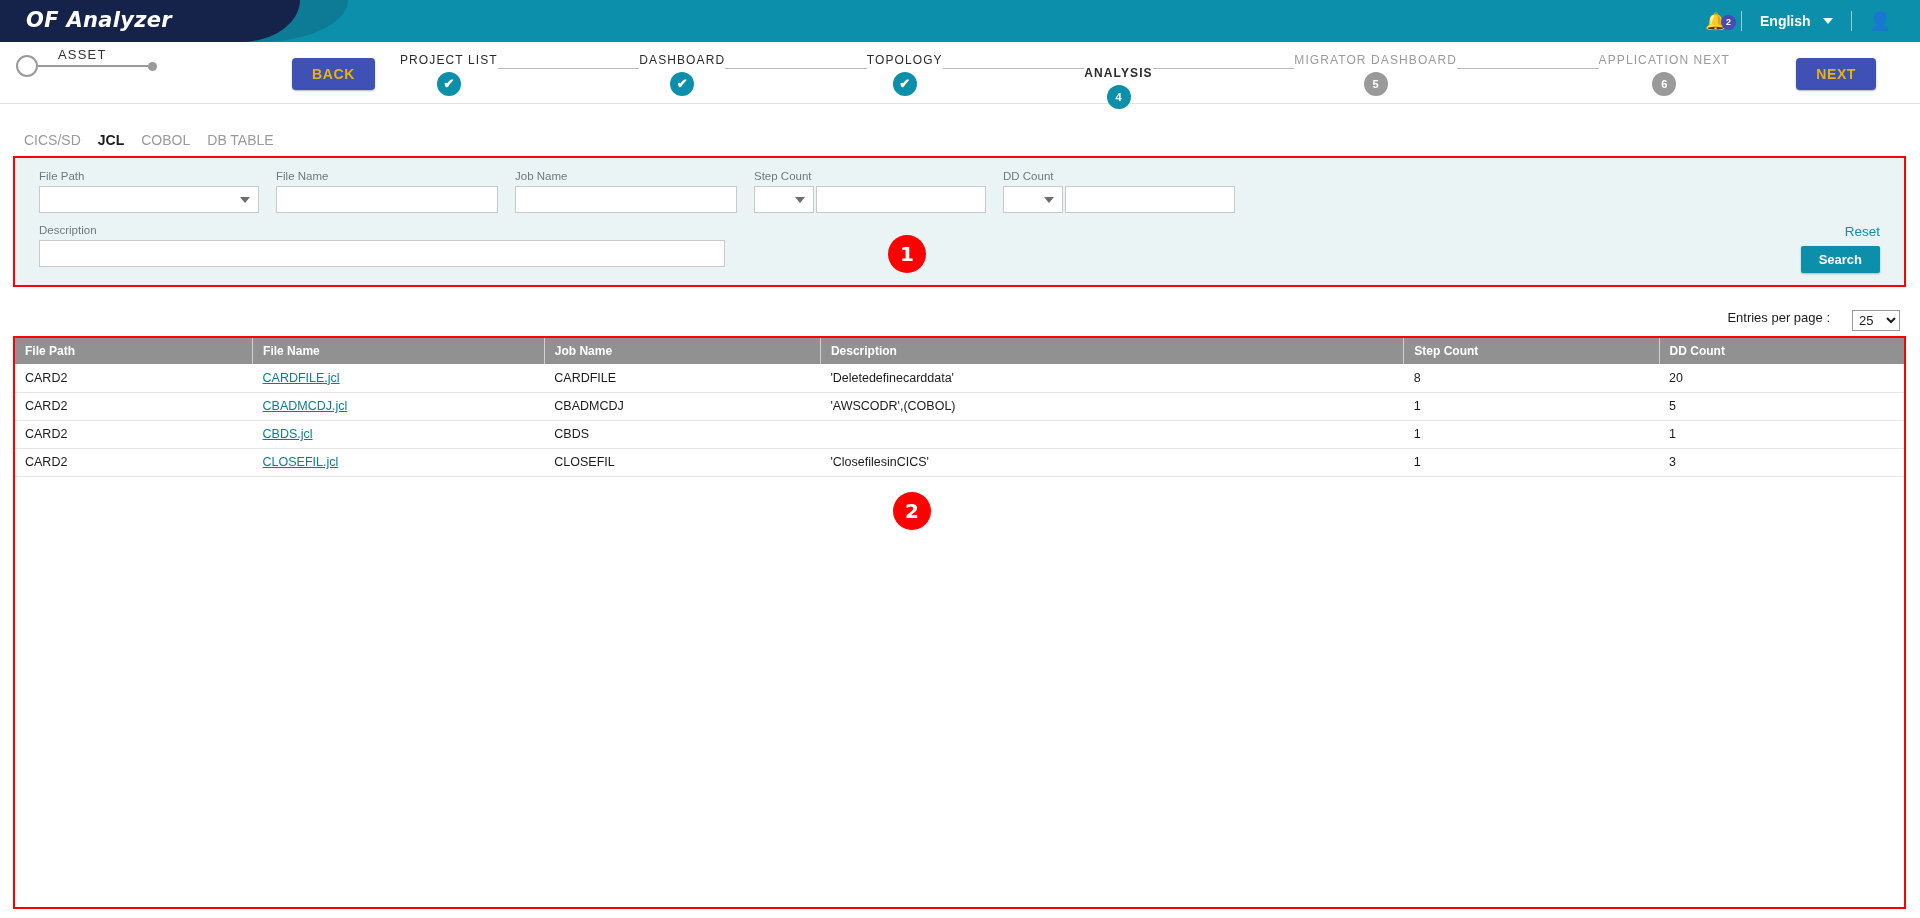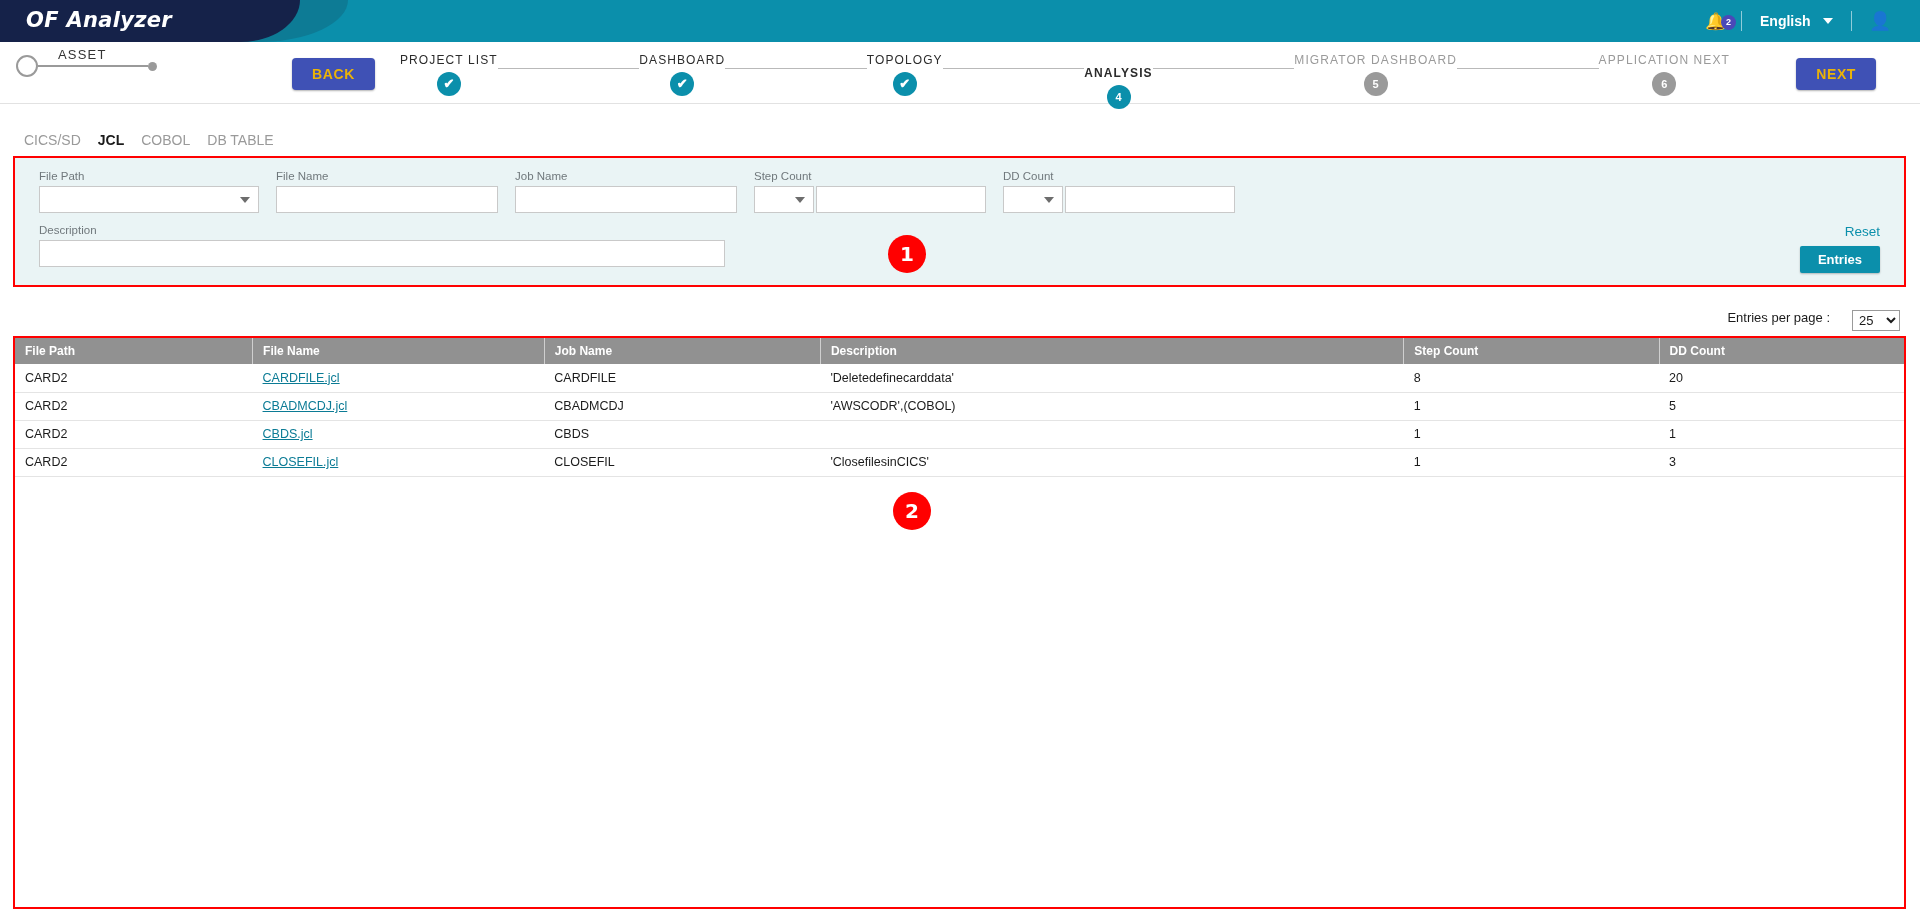--- a/index.html
+++ b/index.html
@@ -417,21 +417,21 @@
       </div>
 
     </div>
 
     <div class="desc-row field">
       <span class="field-label">Description</span>
       <input class="inp w-desc" type="text" value="" style="">
     </div>
 
     <span class="reset-link">Reset</span>
-    <button class="btn-search">Entries</button>
+    <button class="btn-search">Search</button>
   </div>
 
   <div class="annot annot-1">1</div>
 
   <div class="entries">
     <span>Entries per page :</span>
     <select id="entries-select"><option value="25">25</option><option value="50">50</option><option value="100">100</option></select>
   </div>
 
   <div class="table-panel">

